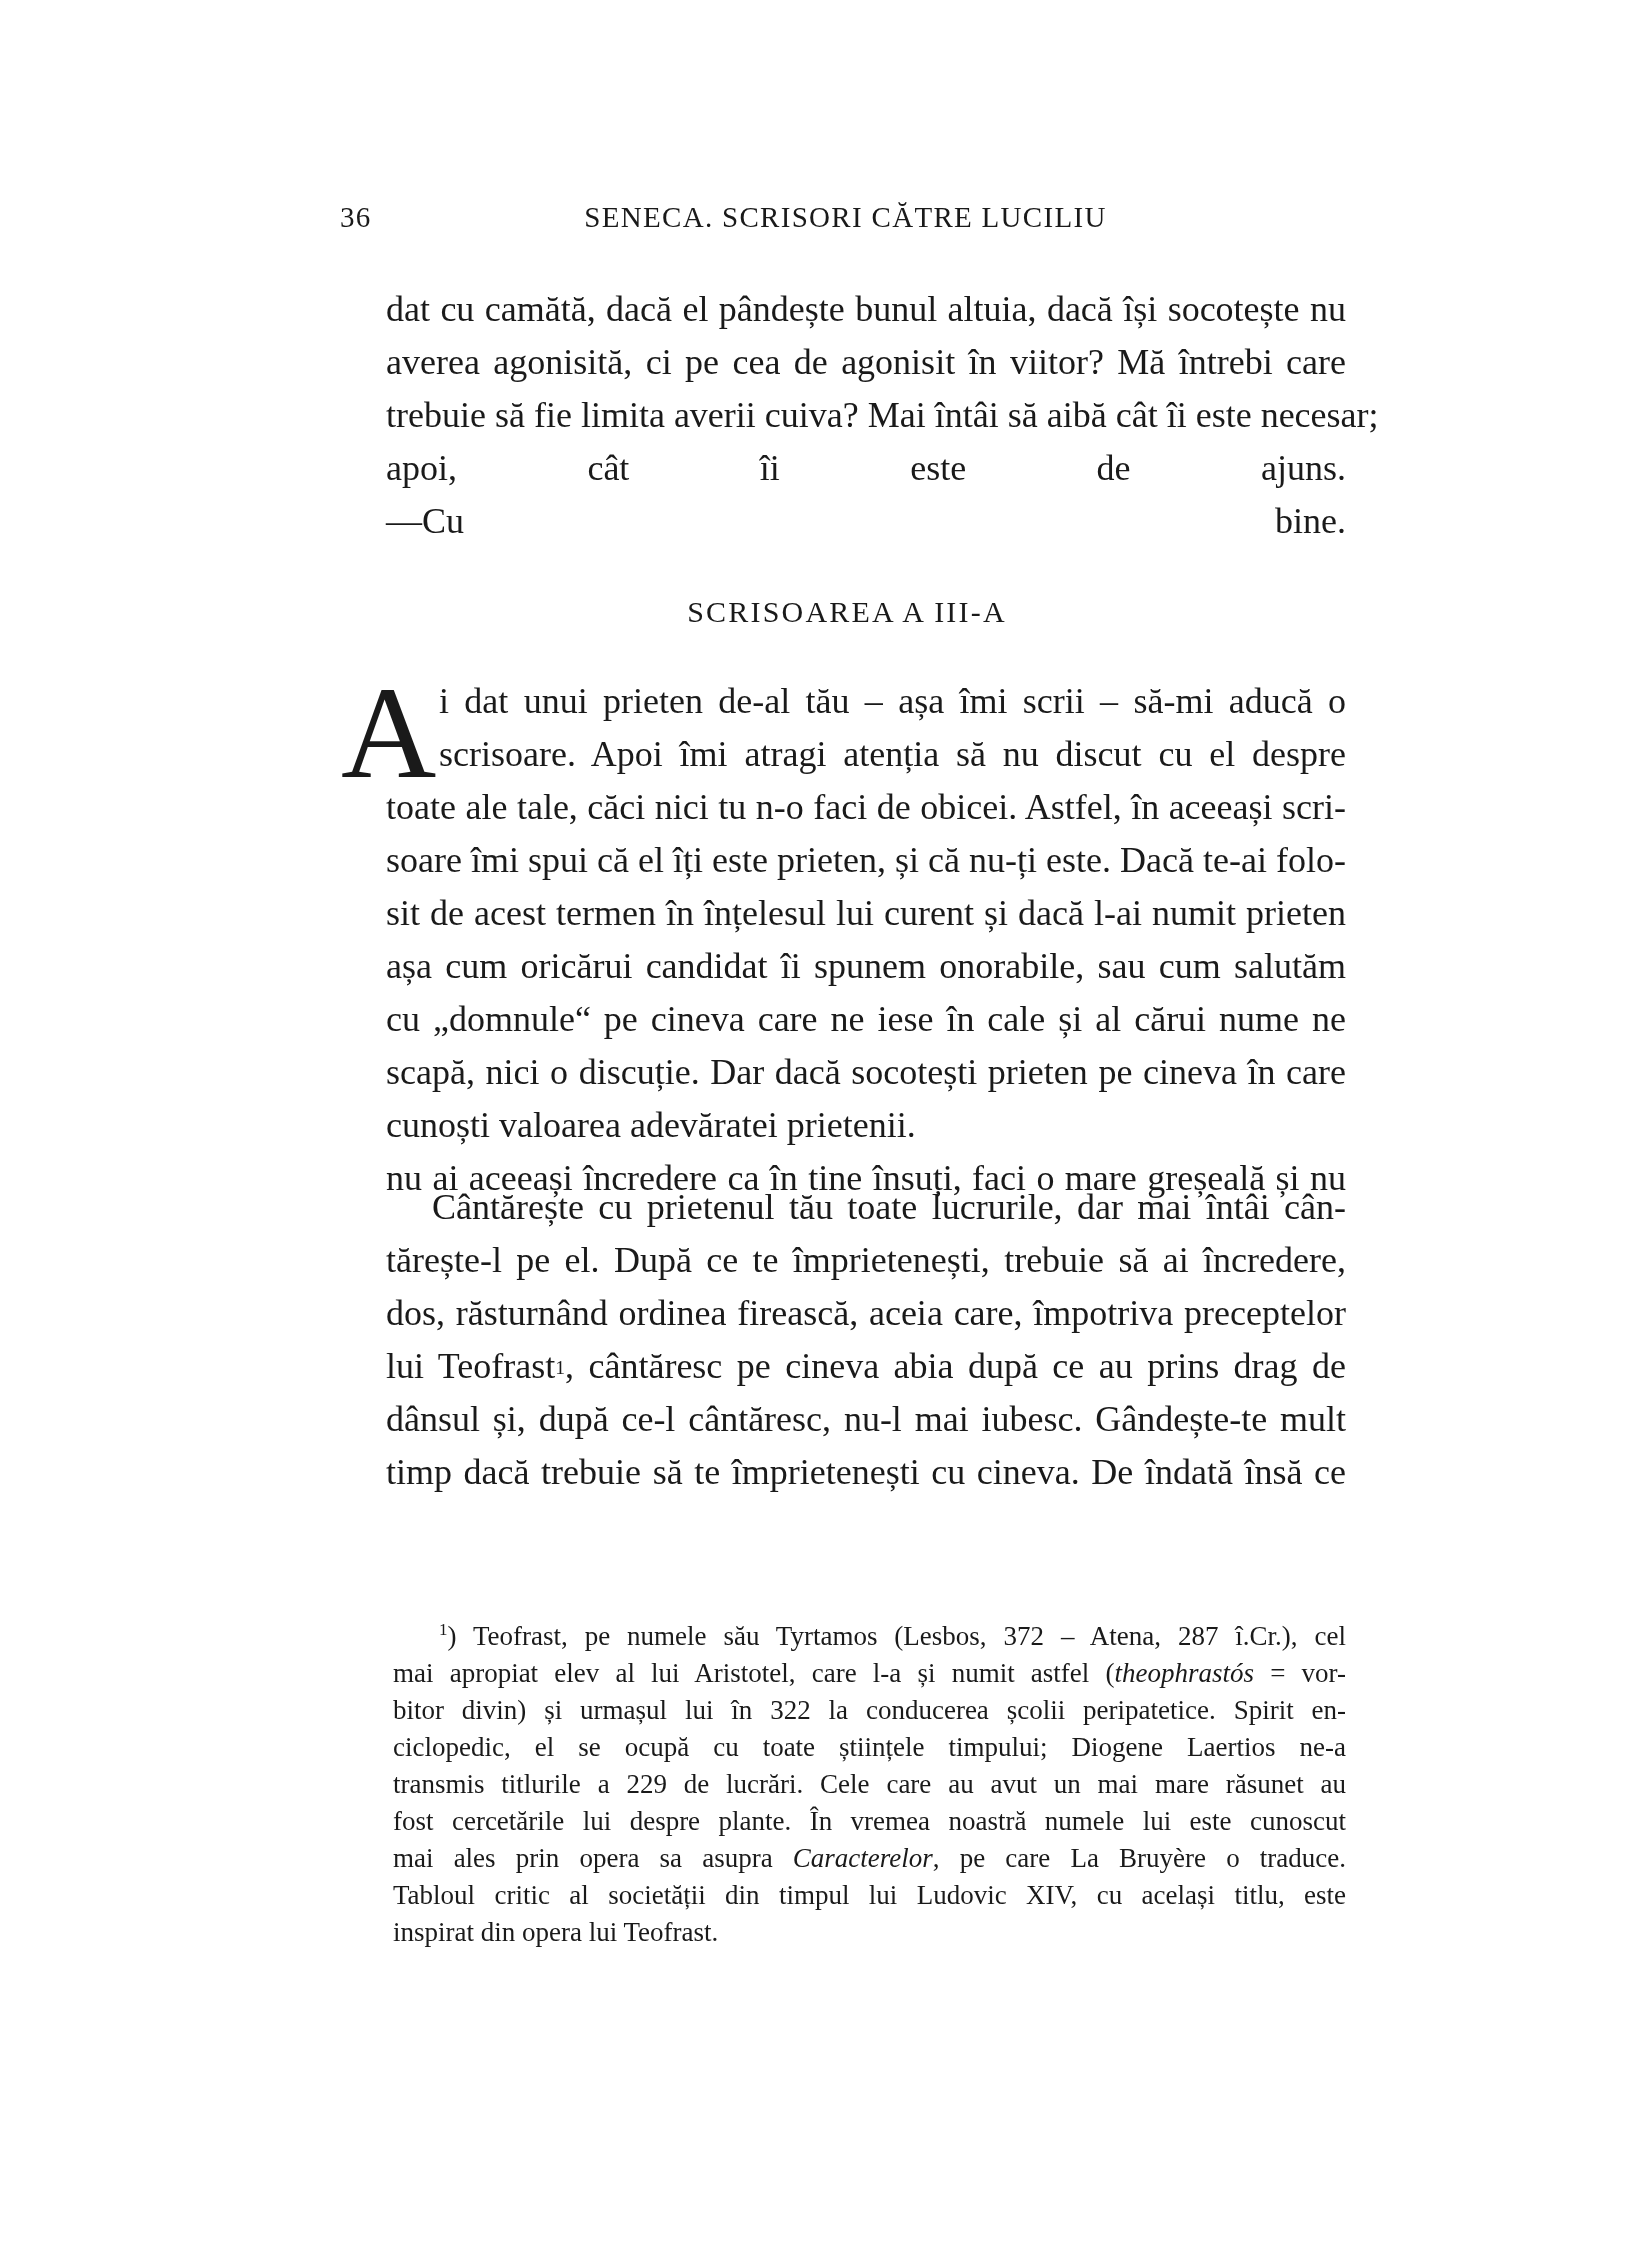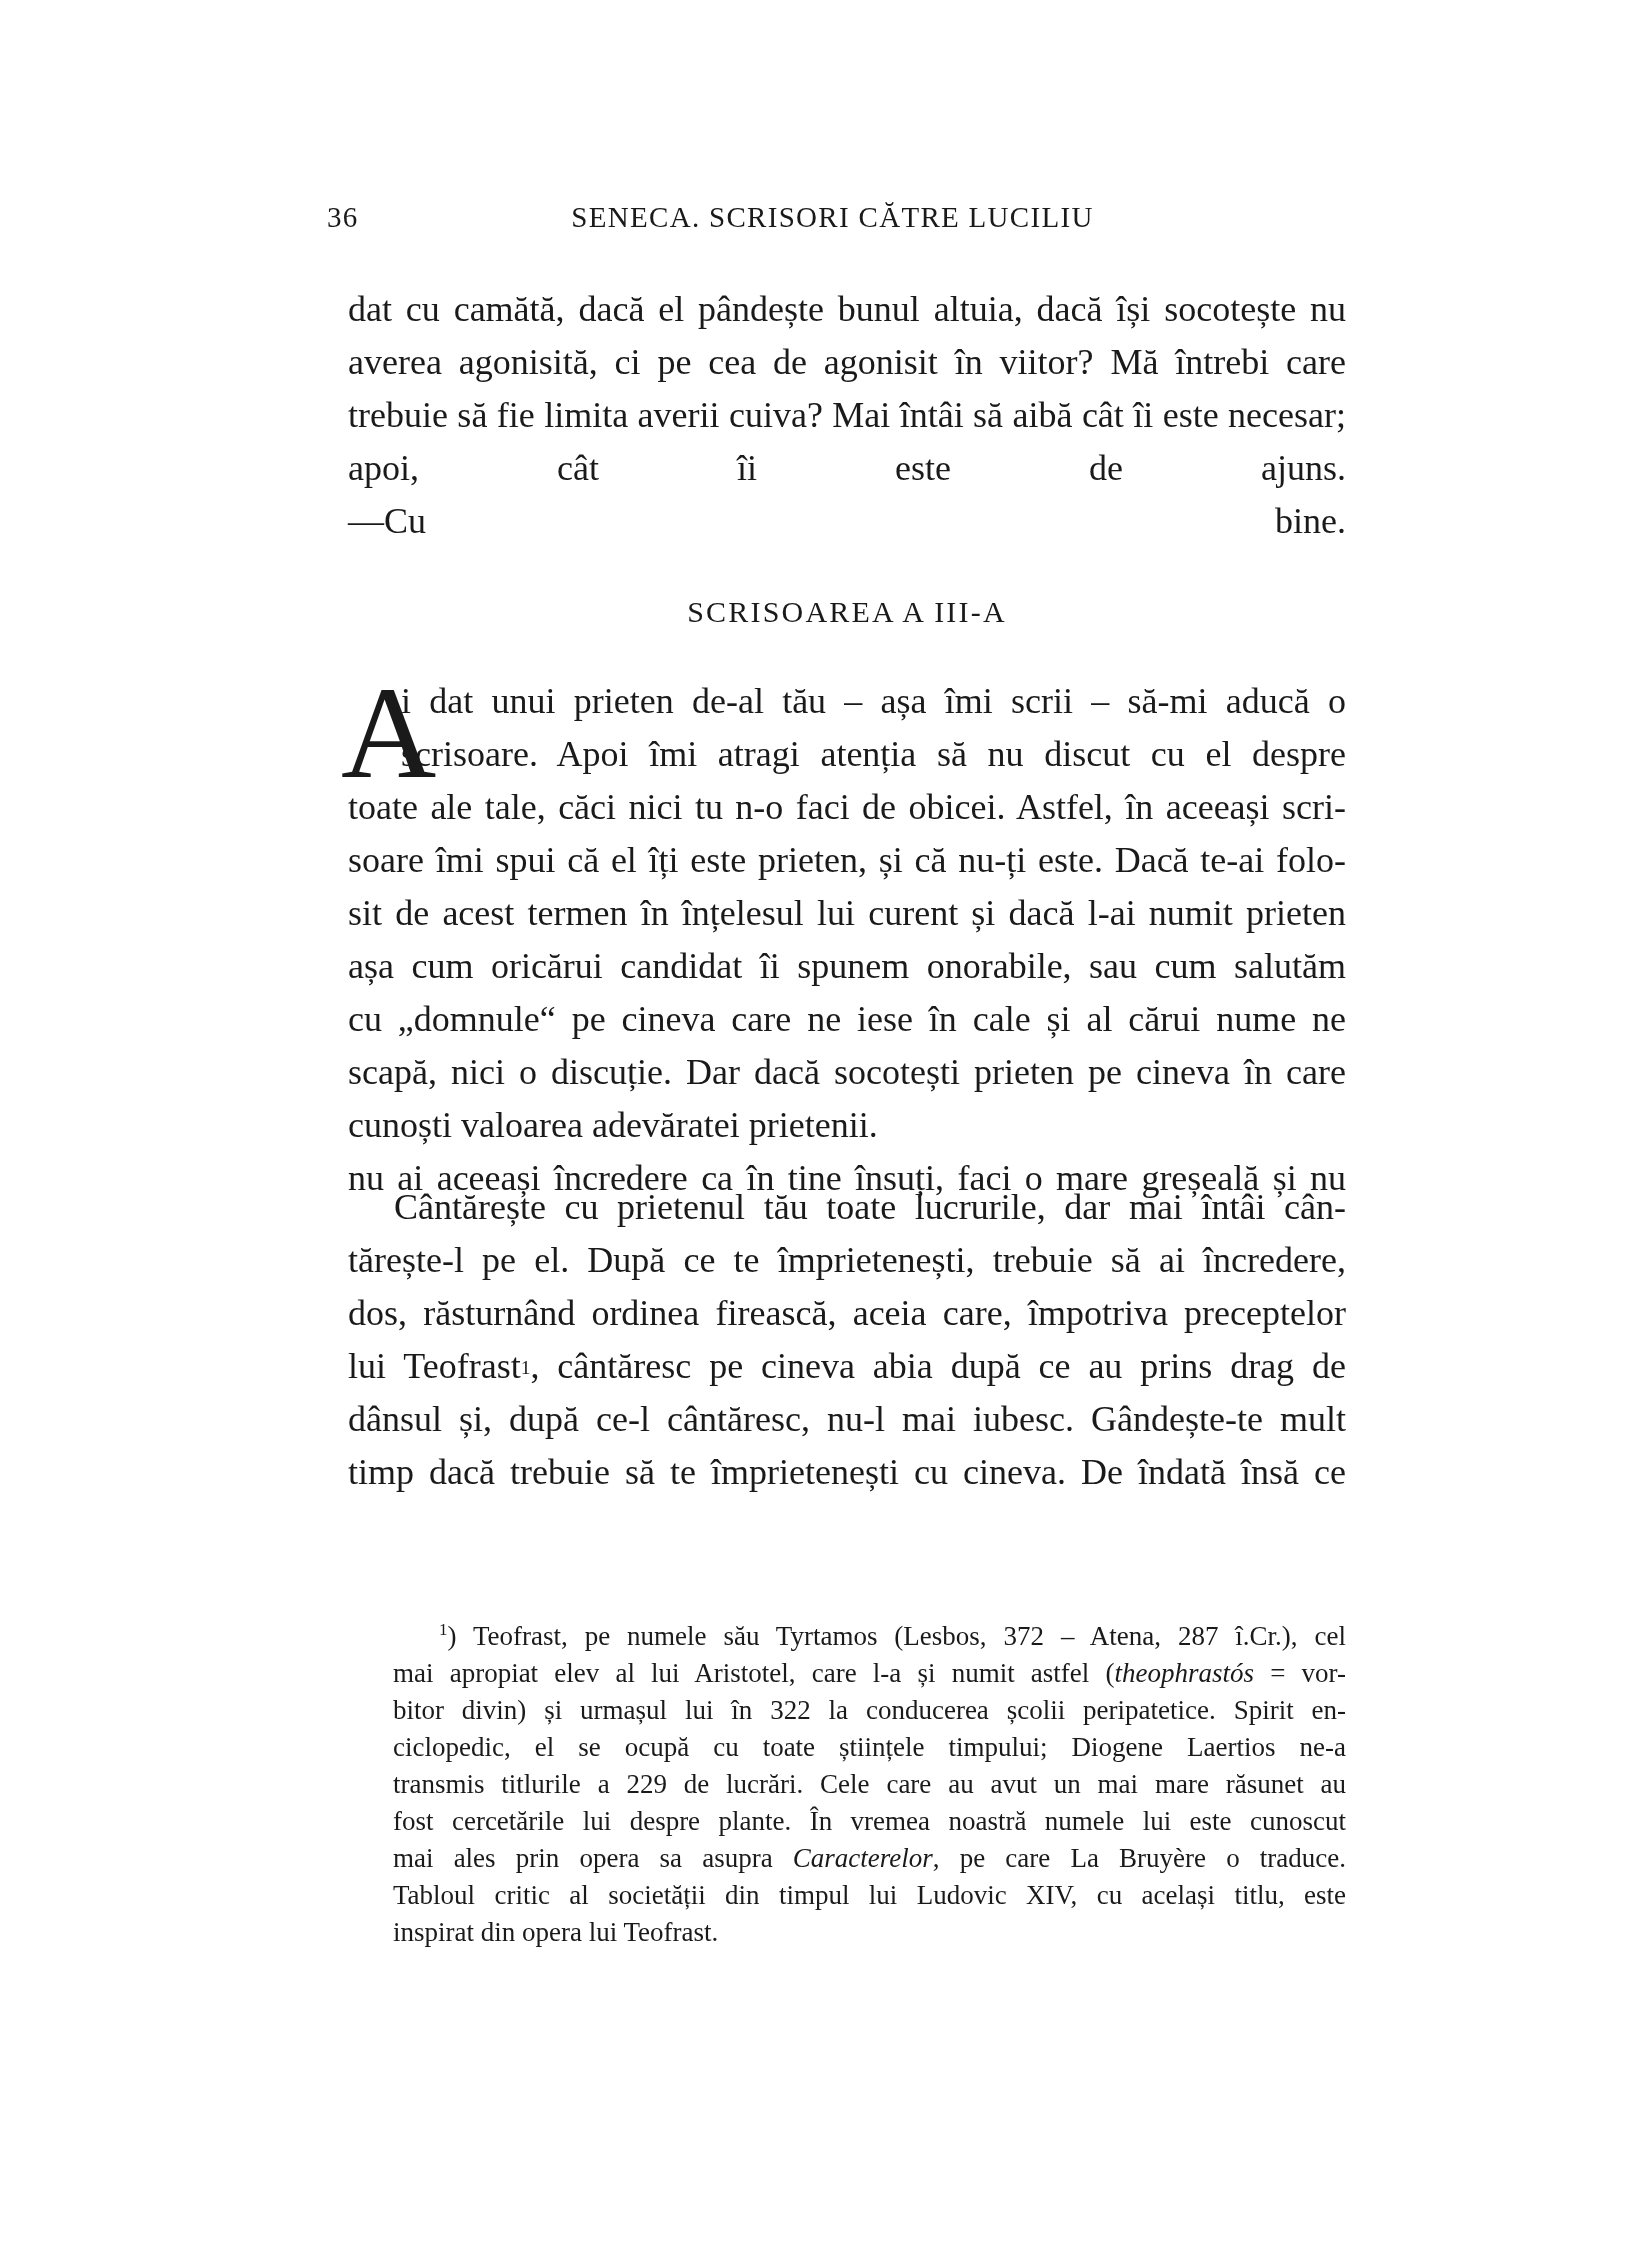--- a/index.html
+++ b/index.html
@@ -1,27 +1,27 @@
 <!DOCTYPE html>
 <html style="font-size:14.3px"><head>
   <meta charset="utf-8">
   <style>
     html, body { margin: 0; padding: 0; background: #ffffff; }
     body { width: 1632px; height: 2263px; position: relative; overflow: hidden; color: #1a1a1a;
            font-family: "Liberation Serif", "DejaVu Serif", serif; }
     .page { position: absolute; left: 0; top: 0; width: 1632px; height: 2263px; }
 
-    .running-head { position: absolute; top: 201px; left: 327px; width: 1002px; height: 36px;
+    .running-head { position: absolute; top: 201px; left: 340px; width: 1002px; height: 36px;
                     font-size: 29px; letter-spacing: 1.3px; }
     .page-number { position: absolute; left: 0; top: 0; }
     .running-title { position: absolute; left: 0; right: 0; top: 0; text-align: center; padding-left: 9px; }
 
     .block { position: absolute; left: 348px; width: 998px; }
     .line { display: block; font-size: 36px; height: 53px; line-height: 53px; white-space: nowrap;
-            text-align: justify; text-align-last: justify; }
+            text-align: justify; text-align-last: justify; margin-left: 38px; }
     .line.last { text-align-last: left; }
     .line.indent { padding-left: 46px; box-sizing: border-box; }
     .line.split { display: flex; justify-content: space-between; flex-direction: column; }
 
     .top-para { top: 283px; }
 
     .letter-heading { position: absolute; top: 595px; left: 348px; width: 998px; text-align: center;
                       font-size: 30px; letter-spacing: 2.2px; }
 
     .first-para { top: 675px; }

